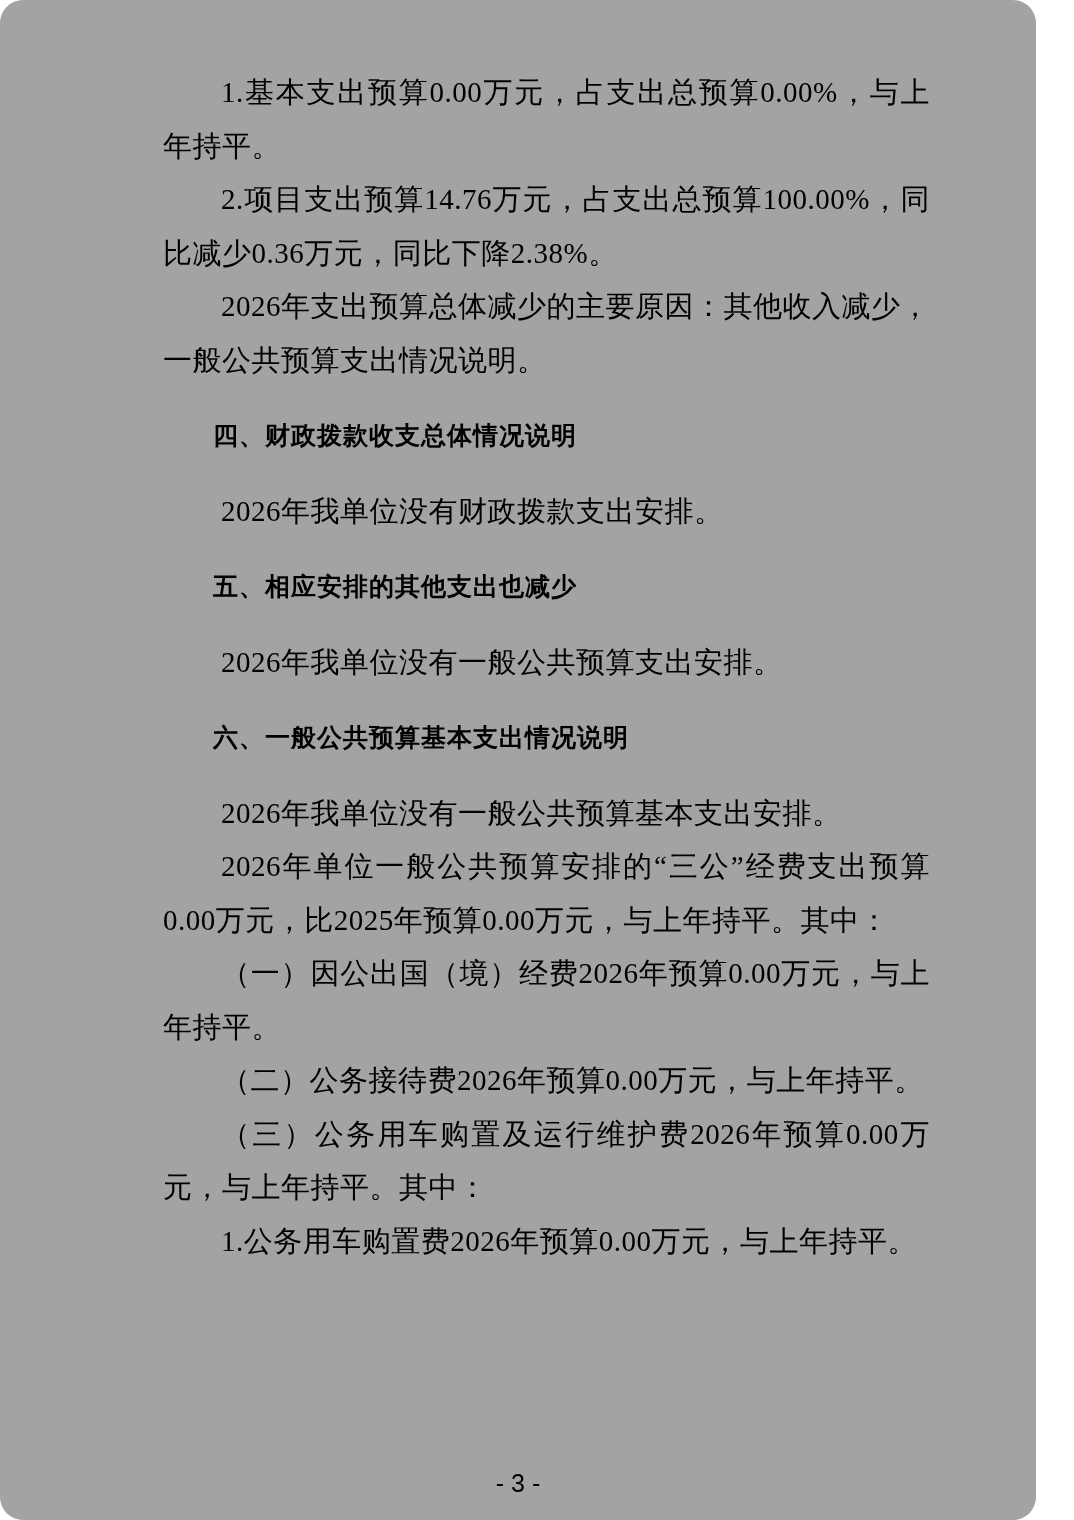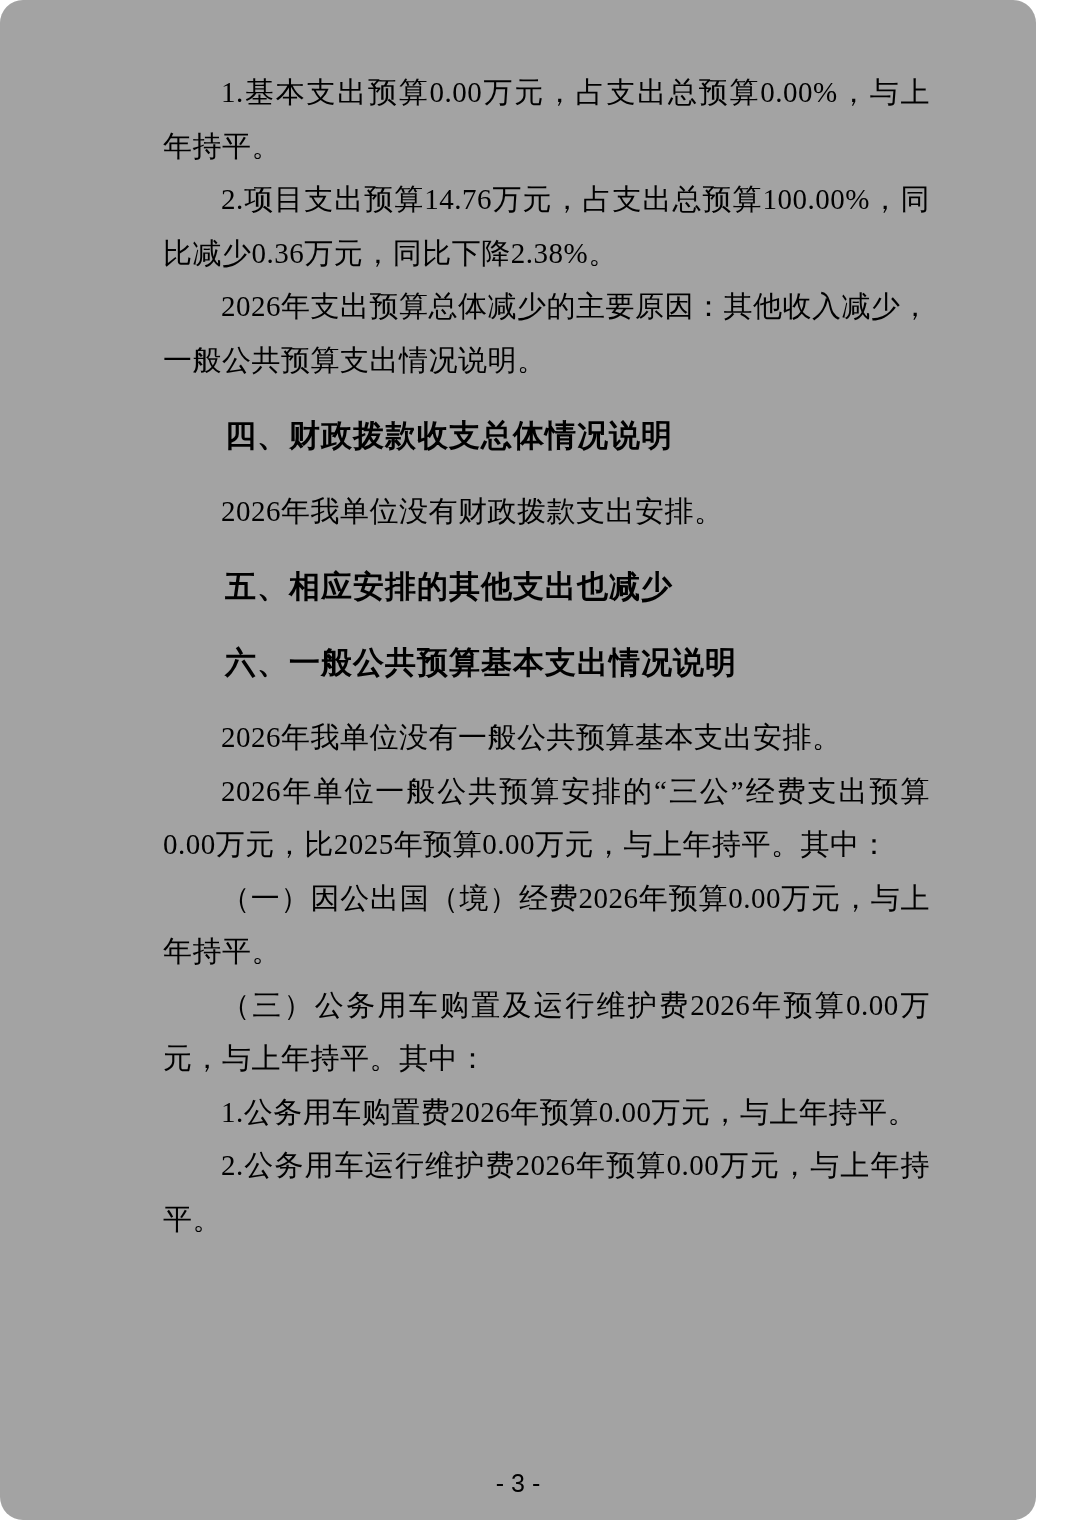--- a/index.html
+++ b/index.html
@@ -25,21 +25,21 @@
     font-size: 29px;
     line-height: 53.5px;
     text-indent: 2em;
     text-align: justify;
     font-family: "Liberation Serif", serif;
     font-weight: normal;
     letter-spacing: 0.5px;
   }
   .heading {
     margin: 22px 0;
-    font-size: 31px;
+    font-size: 25px;
     line-height: 53.5px;
     text-indent: 2em;
     font-family: "Liberation Sans", sans-serif;
     font-weight: bold;
     letter-spacing: 1px;
   }
   .pagenum {
     position: absolute;
     left: 0;
     bottom: 22px;
@@ -55,22 +55,23 @@
 <body>
 
 <div class="page">
   <div class="content">
     <p class="para">1.基本支出预算0.00万元，占支出总预算0.00%，与上年持平。</p>
     <p class="para">2.项目支出预算14.76万元，占支出总预算100.00%，同比减少0.36万元，同比下降2.38%。</p>
     <p class="para">2026年支出预算总体减少的主要原因：其他收入减少，一般公共预算支出情况说明。</p>
     <h2 class="heading">四、财政拨款收支总体情况说明</h2>
     <p class="para">2026年我单位没有财政拨款支出安排。</p>
     <h2 class="heading">五、相应安排的其他支出也减少</h2>
+    <p class="para">2026年我单位没有一般公共预算支出安排。</p>
     <h2 class="heading">六、一般公共预算基本支出情况说明</h2>
     <p class="para">2026年我单位没有一般公共预算基本支出安排。</p>
     <p class="para">2026年单位一般公共预算安排的“三公”经费支出预算0.00万元，比2025年预算0.00万元，与上年持平。其中：</p>
     <p class="para">（一）因公出国（境）经费2026年预算0.00万元，与上年持平。</p>
+    <p class="para">（二）公务接待费2026年预算0.00万元，与上年持平。</p>
     <p class="para">（三）公务用车购置及运行维护费2026年预算0.00万元，与上年持平。其中：</p>
     <p class="para">1.公务用车购置费2026年预算0.00万元，与上年持平。</p>
-    <p class="para">2.公务用车运行维护费2026年预算0.00万元，与上年持平。</p>
   </div>
   <div class="pagenum">- 3 -</div>
 </div>
 
 </body></html>

